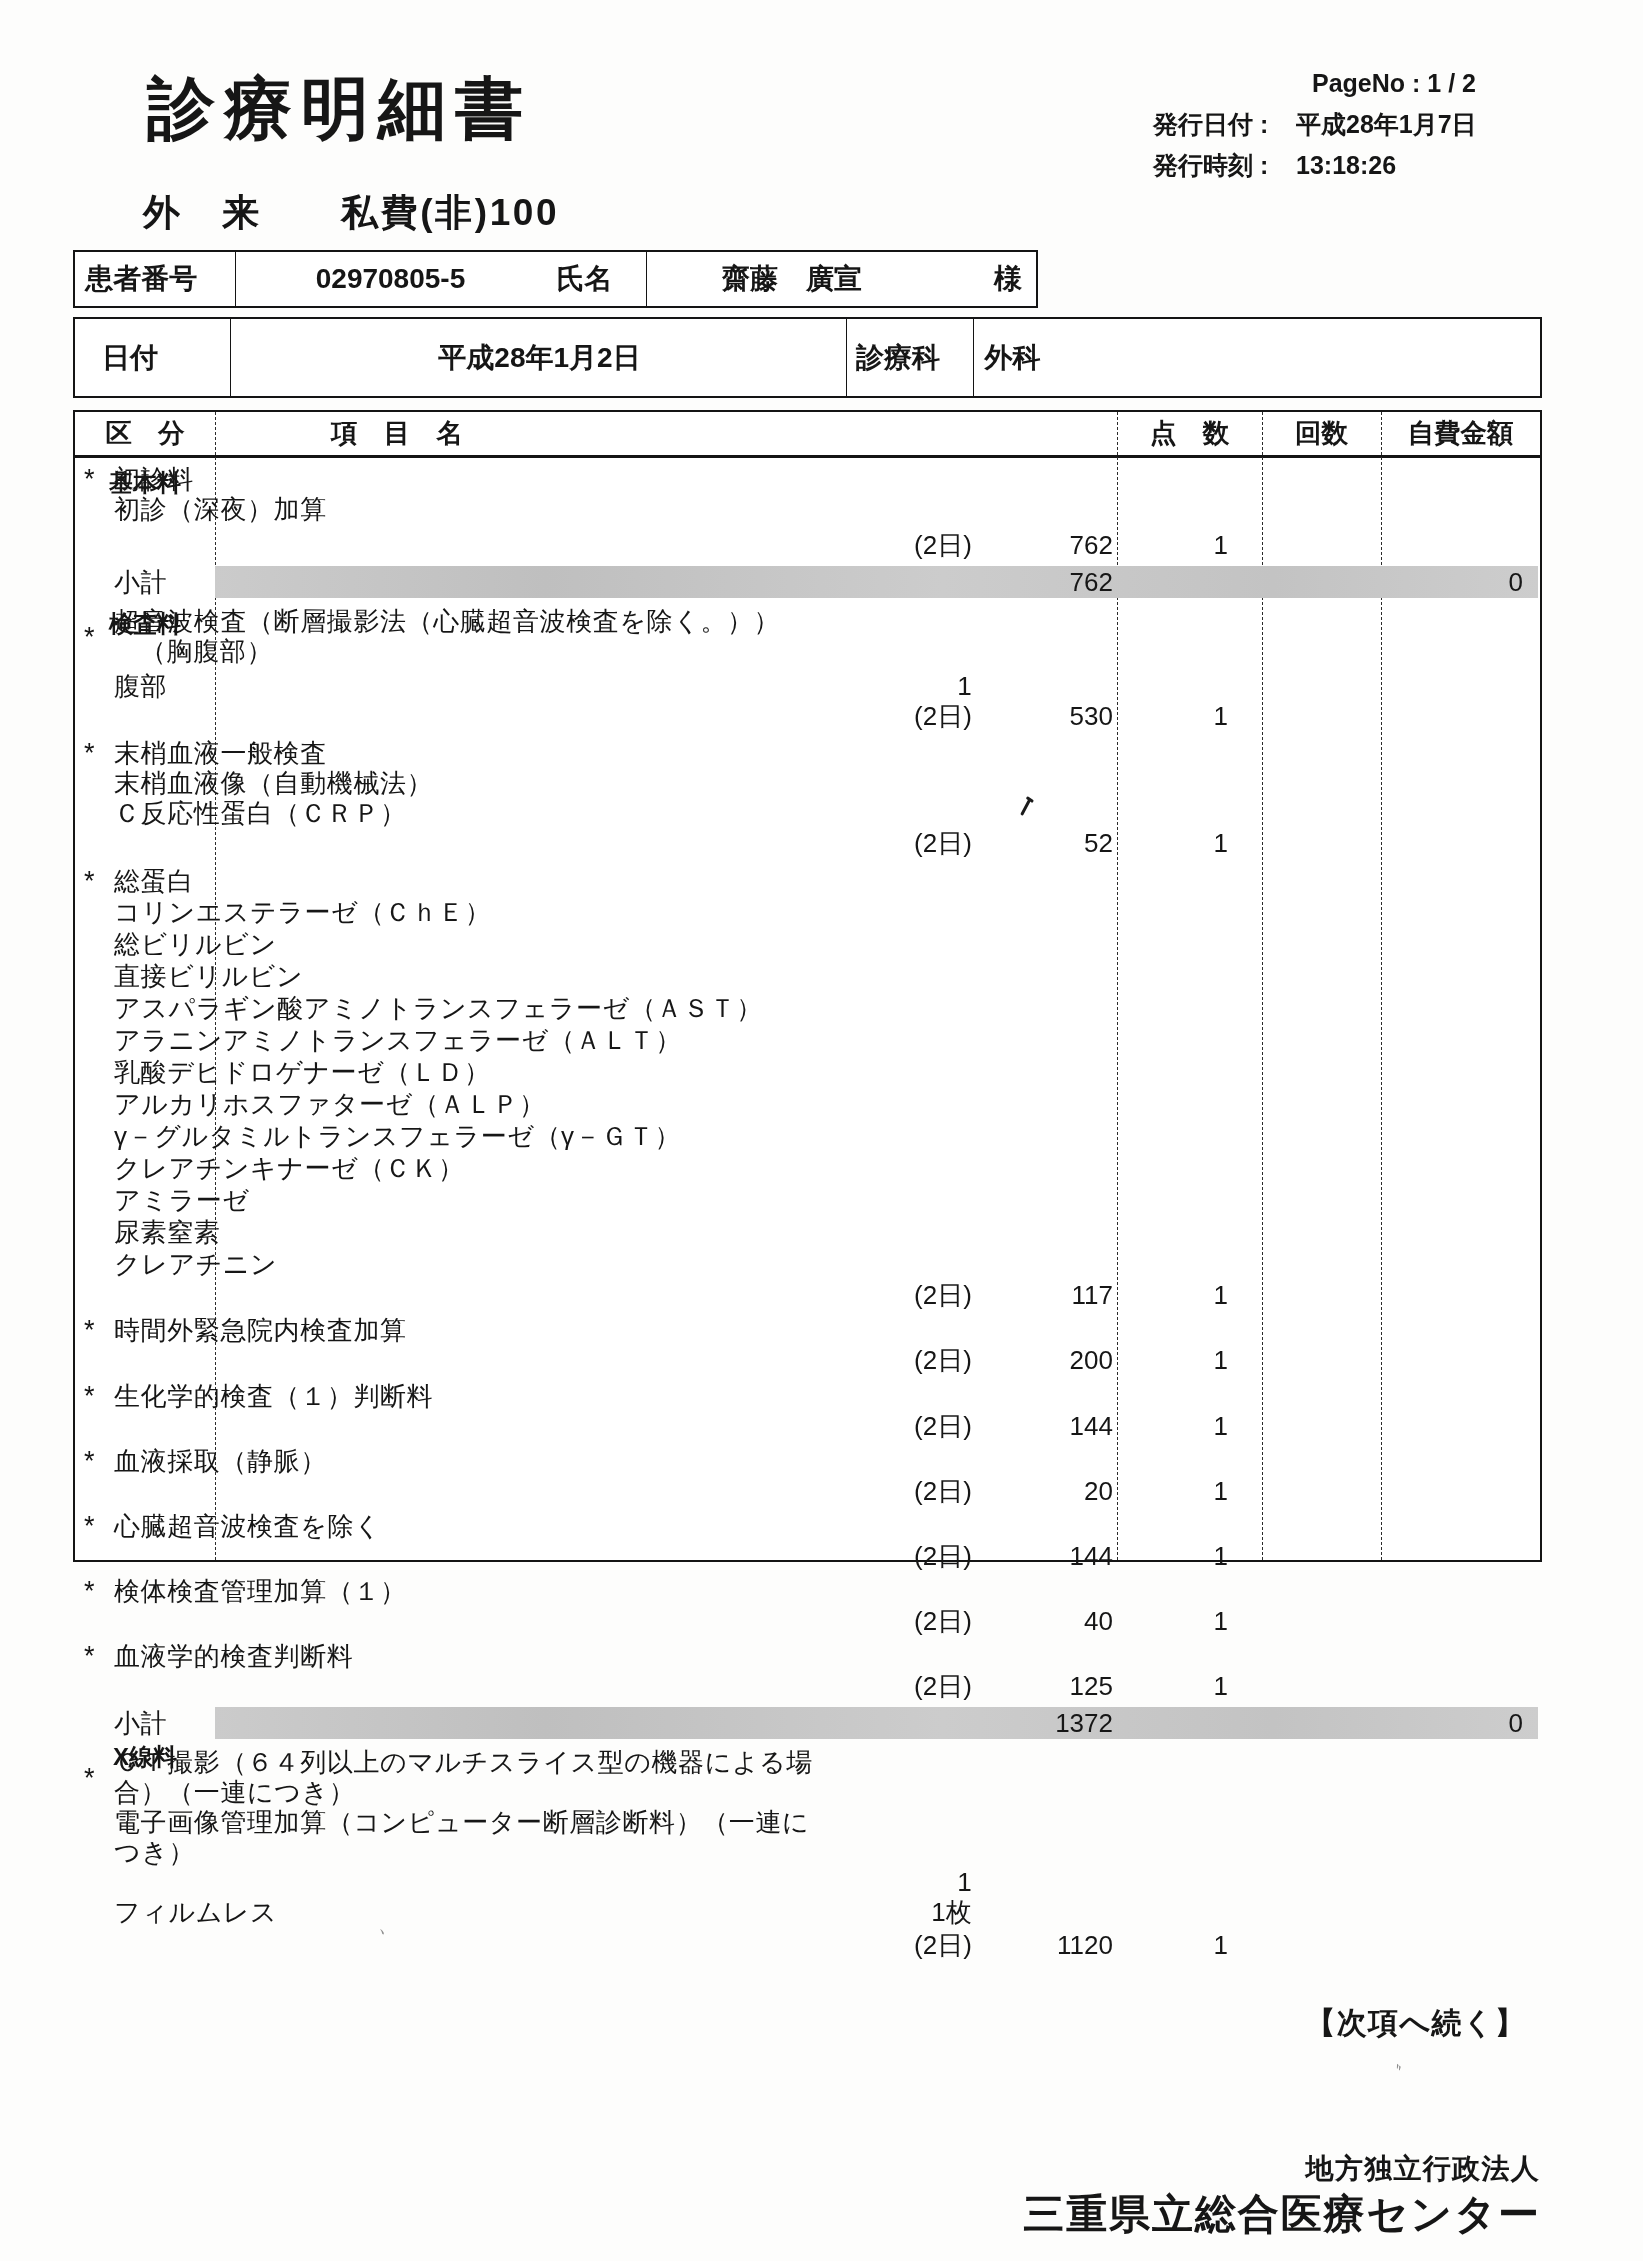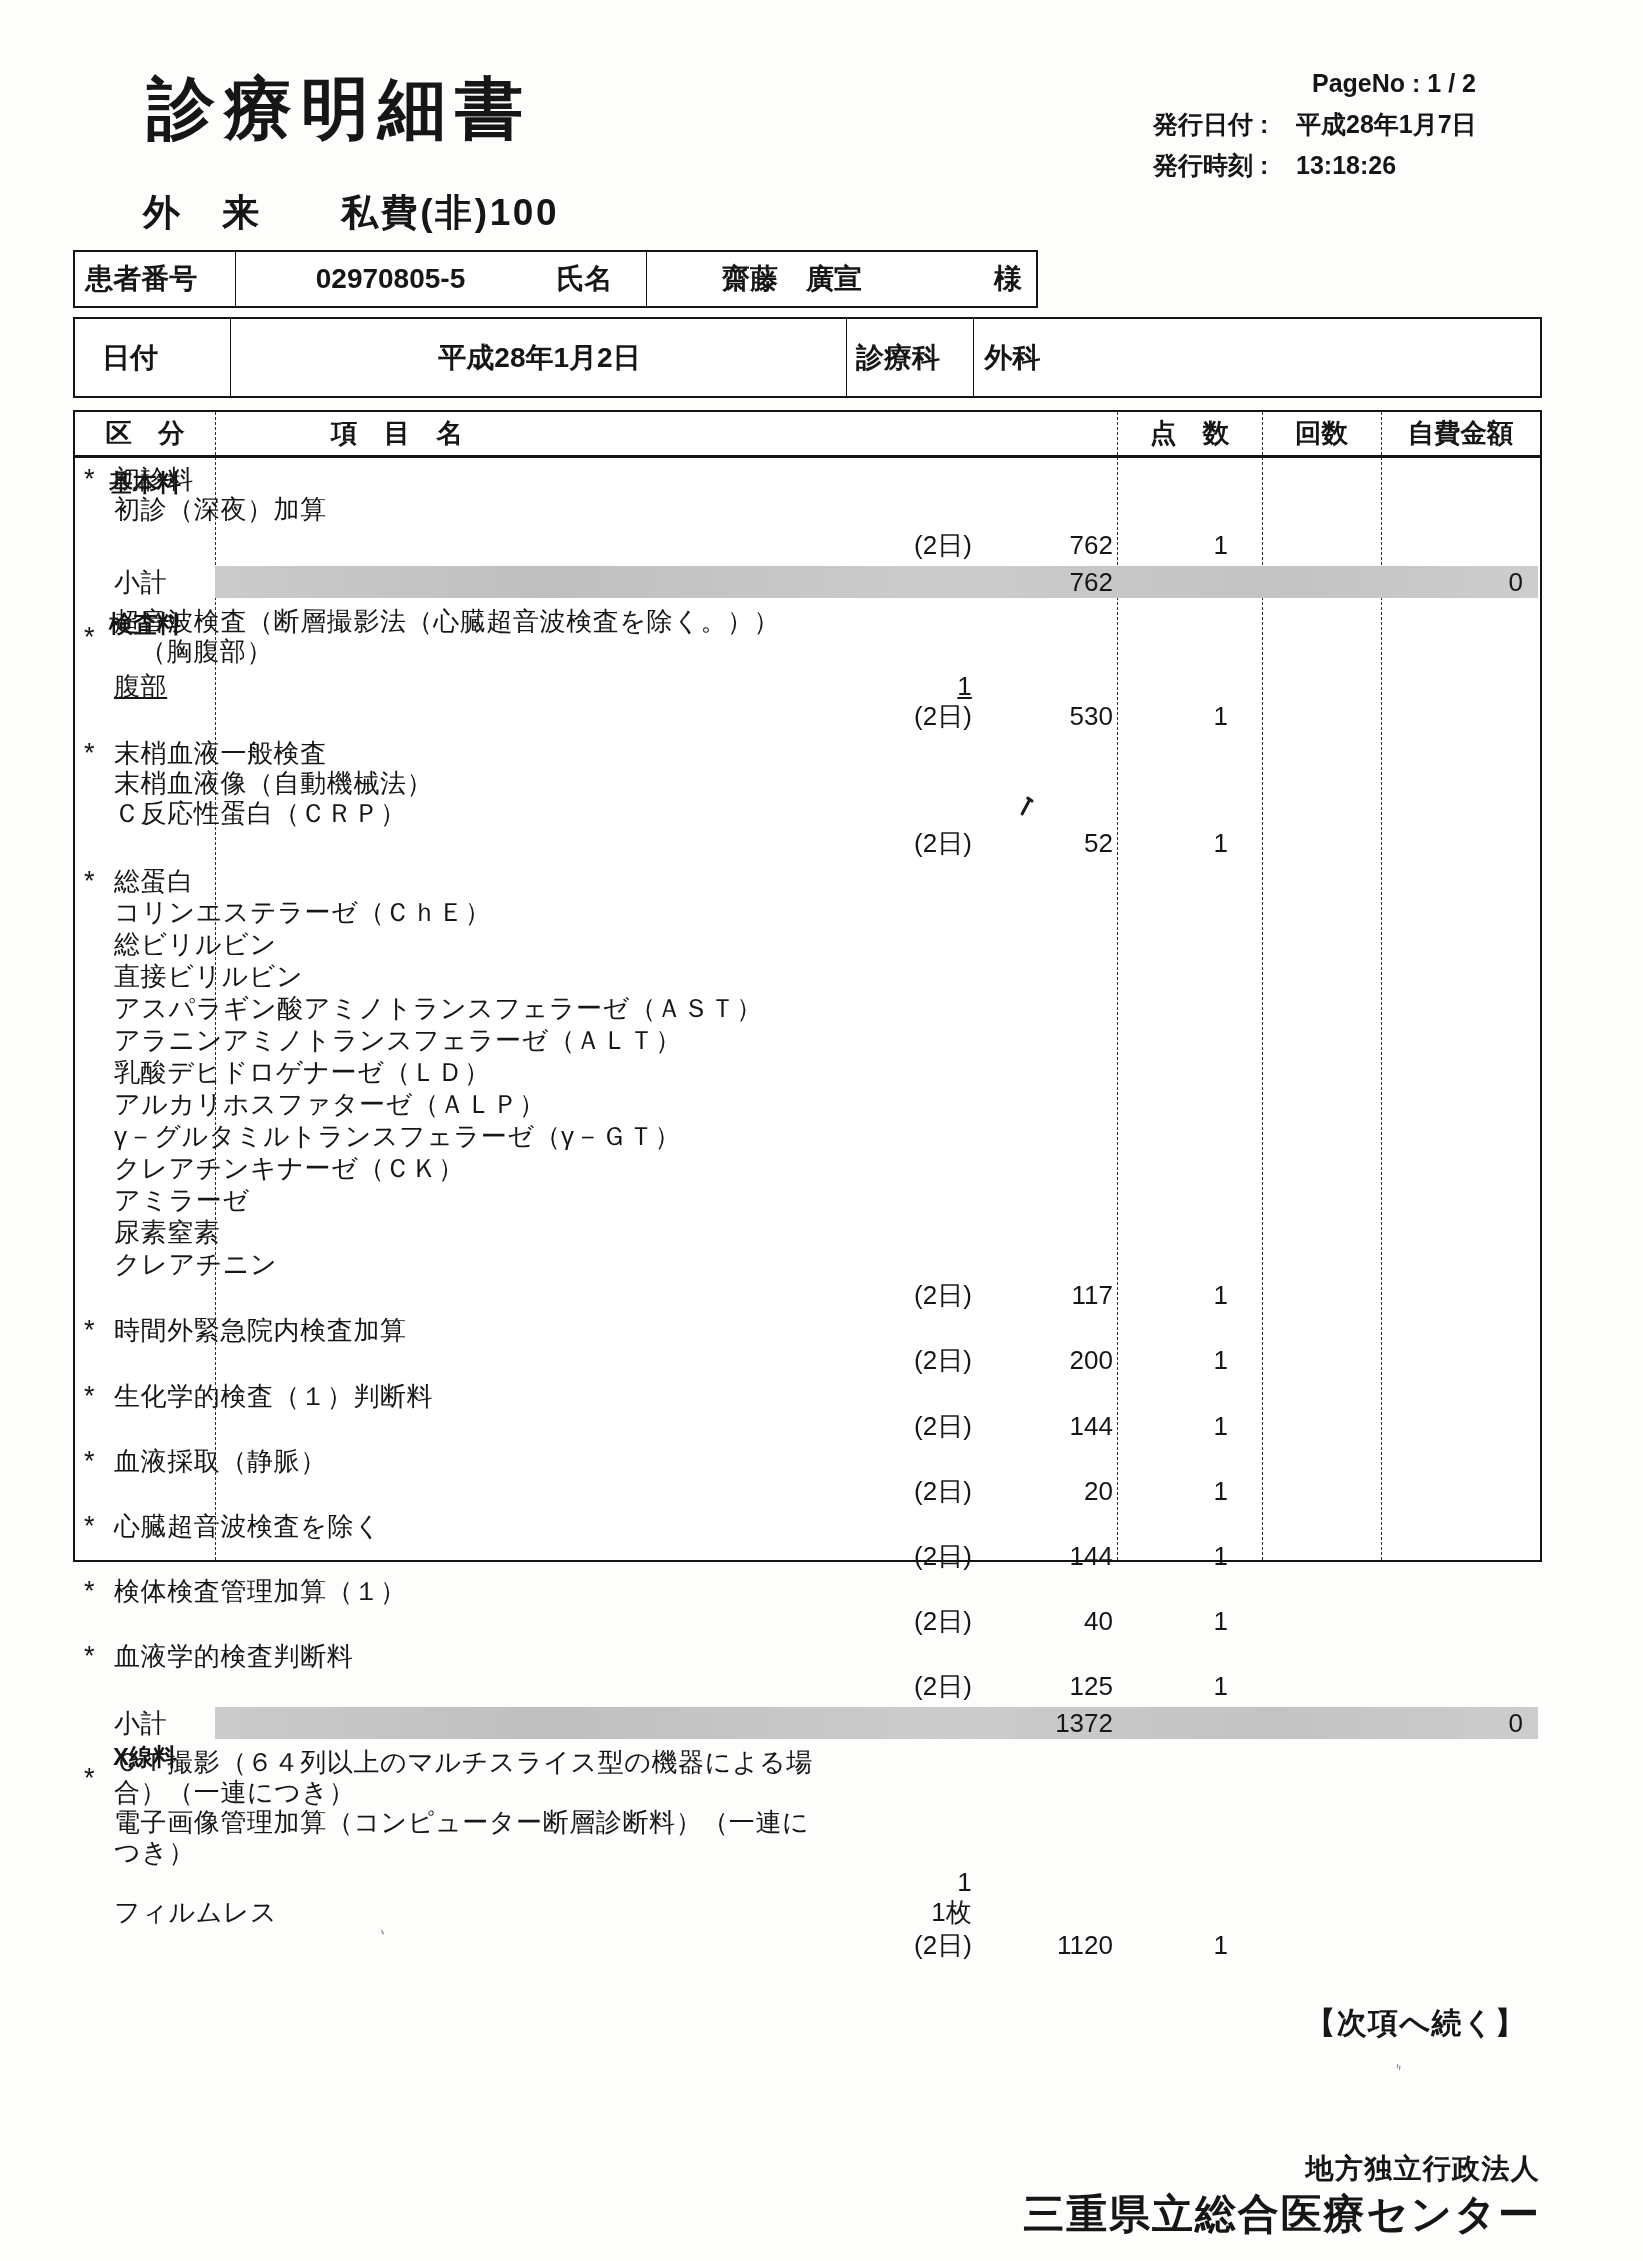--- a/index.html
+++ b/index.html
@@ -169,21 +169,21 @@
         </div>
         <div class="line">
           <div class="item">
             <span class="ast"></span>
             <span class="txt indent">（胸腹部）</span>
           </div>
           <span class="pts"></span>
           <span class="cnt"></span>
           <span class="amt"></span>
         </div>
-        <div class="line" style="margin-top: 5.2px; text-decoration: underline;">
+        <div class="line" style="margin-top: 5.2px;">
           <div class="item">
             <span class="ast"></span>
             <span class="txt">腹部</span>
             <span class="qty">1</span>
           </div>
           <span class="pts"></span>
           <span class="cnt"></span>
           <span class="amt"></span>
         </div>
         <div class="line">

